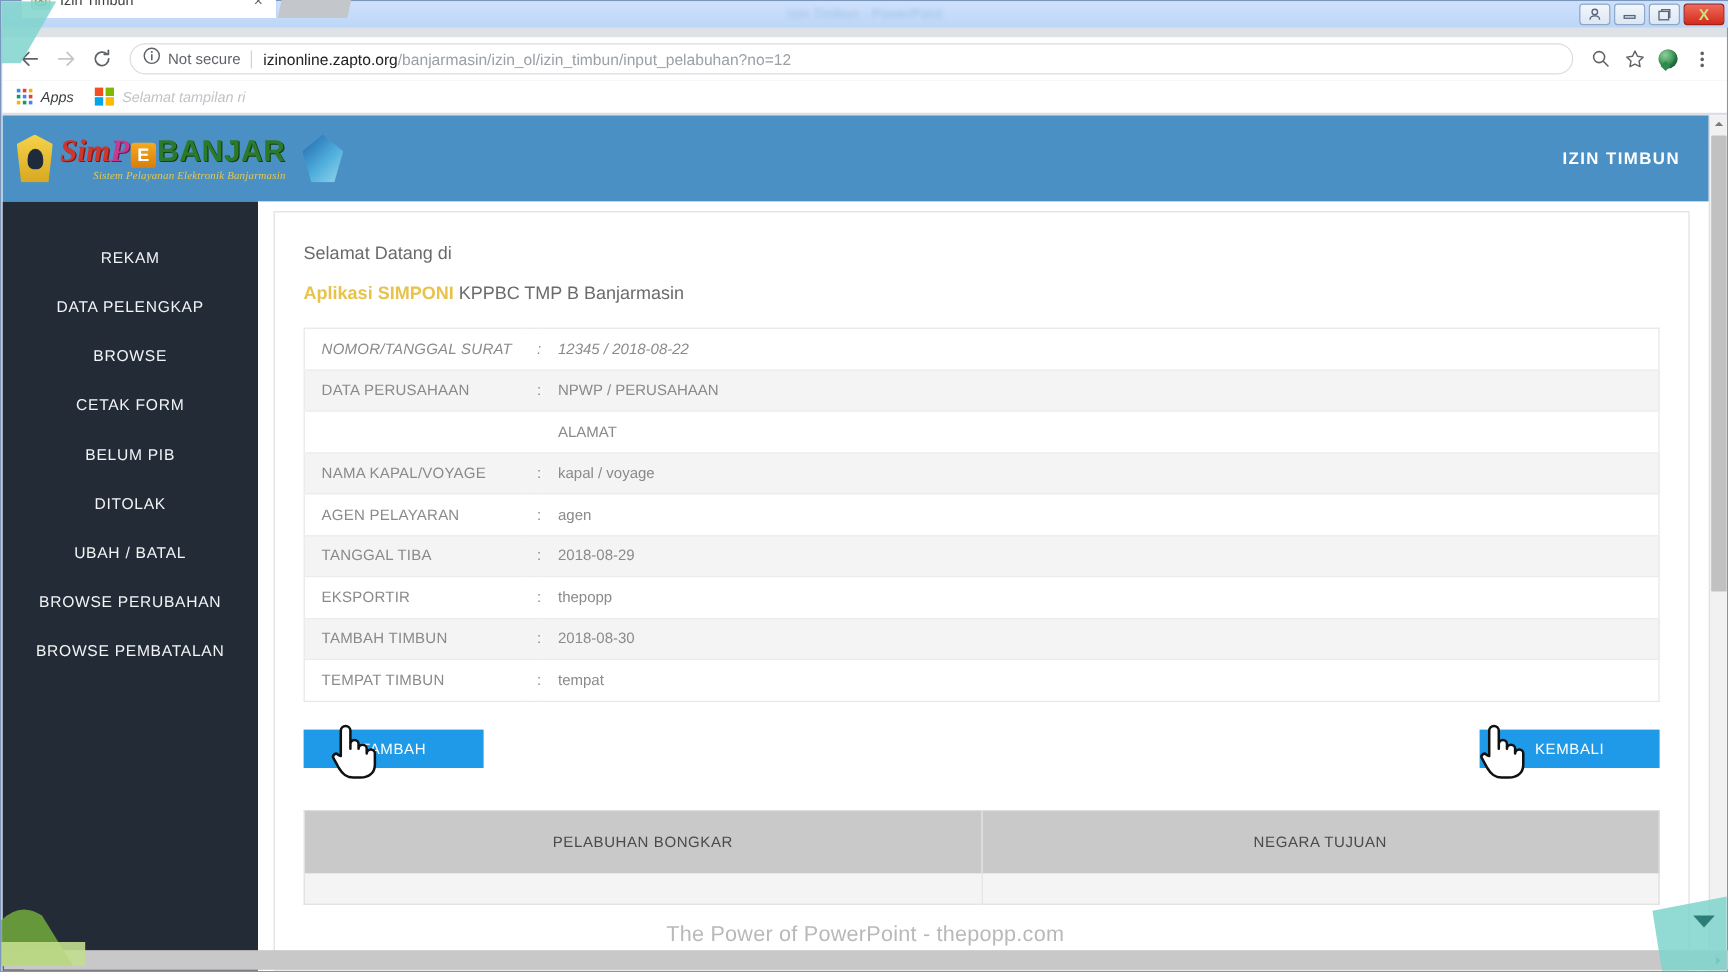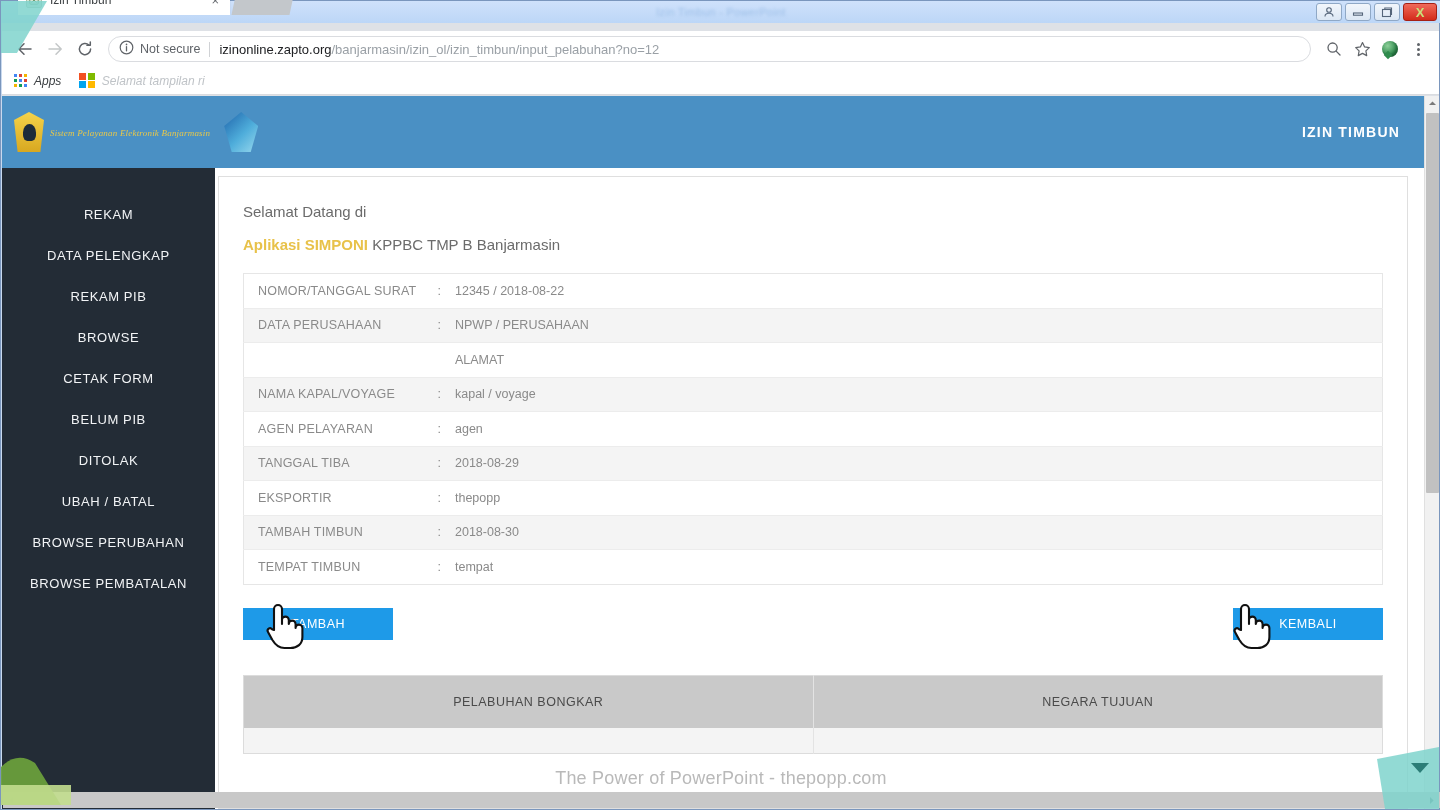--- a/index.html
+++ b/index.html
@@ -182,36 +182,36 @@
     background:#232c36; padding-top:26px;
   }
   .side-item {
     height:41px; display:flex; align-items:center; justify-content:center;
     color:#f2f4f6; font-size:13px; letter-spacing:.6px; cursor:pointer;
   }
 
   
   .content {
     position:absolute; left:213px; top:72px; width:1209px; height:641px;
-    background:#fff; padding:8px 16px 0 3px;
+    background:#fff; padding:8px 16px 0 13px;
   }
   .panel {
     border:1px solid #dfdfdf; background:#fff; height:100%;
     padding:26px 24px 0 24px;
   }
   .welcome1 { font-size:15px; color:#6b6b6b; margin-bottom:16px; }
   .welcome2 { font-size:15px; color:#6b6b6b; margin-bottom:20px; }
   .welcome2 .hl { color:#e8c24a; font-weight:bold; }
 
   .info-table { width:100%; border-collapse:collapse; border:1px solid #e6e6e6; }
   .info-table tr { height:34.5px; }
   .info-table tr.odd { background:#f4f4f4; }
   .info-table tr.even { background:#fff; }
   .info-table td { border-top:1px solid #ececec; font-size:12.5px; color:#8a8a8a; padding:0 0 0 14px; }
-  .info-table tr:first-child td { border-top:none; }
+  .info-table tr:first-child td { border-top:none;font-style:italic; }
   .td-label { width:180px; letter-spacing:.2px; }
   .td-colon { width:16px; padding:0; color:#9b9b9b; }
   .td-value { color:#7d7d7d; padding-left:26px; }
 
   .btnrow {
     position:relative; margin-top:23px; height:32px;
   }
   .btn {
     position:absolute; top:0; height:32px; width:150px;
     background:#1e9ae8; border:none; color:#fff;
@@ -405,36 +405,39 @@
     </div>
 
     <div class="viewport">
 
       <div class="app-header">
         <div class="logo-wrap">
           <span class="crest">
               <span class="crest-in"></span>
             </span>
           <span class="wordmark">
+            <span class="wm-row">
+              <span class="wm-sim">Sim</span>
+                <span class="wm-p">P</span>
+                <span class="wm-e">E</span>
+                <span class="wm-banjar">BANJAR</span>
+            </span>
             <span class="wm-sub">Sistem Pelayanan Elektronik Banjarmasin</span>
           </span>
           <span class="mark-extra"></span>
         </div>
         <span class="header-title">IZIN TIMBUN</span>
       </div>
 
       <div class="sidebar">
         <div class="side-item">
             <span>REKAM</span>
           </div>
         <div class="side-item">
             <span>DATA PELENGKAP</span>
-          </div>
-        <div class="side-item">
-            <span>REKAM PIB</span>
           </div>
         <div class="side-item">
             <span>BROWSE</span>
           </div>
         <div class="side-item">
             <span>CETAK FORM</span>
           </div>
         <div class="side-item">
             <span>BELUM PIB</span>
           </div>

